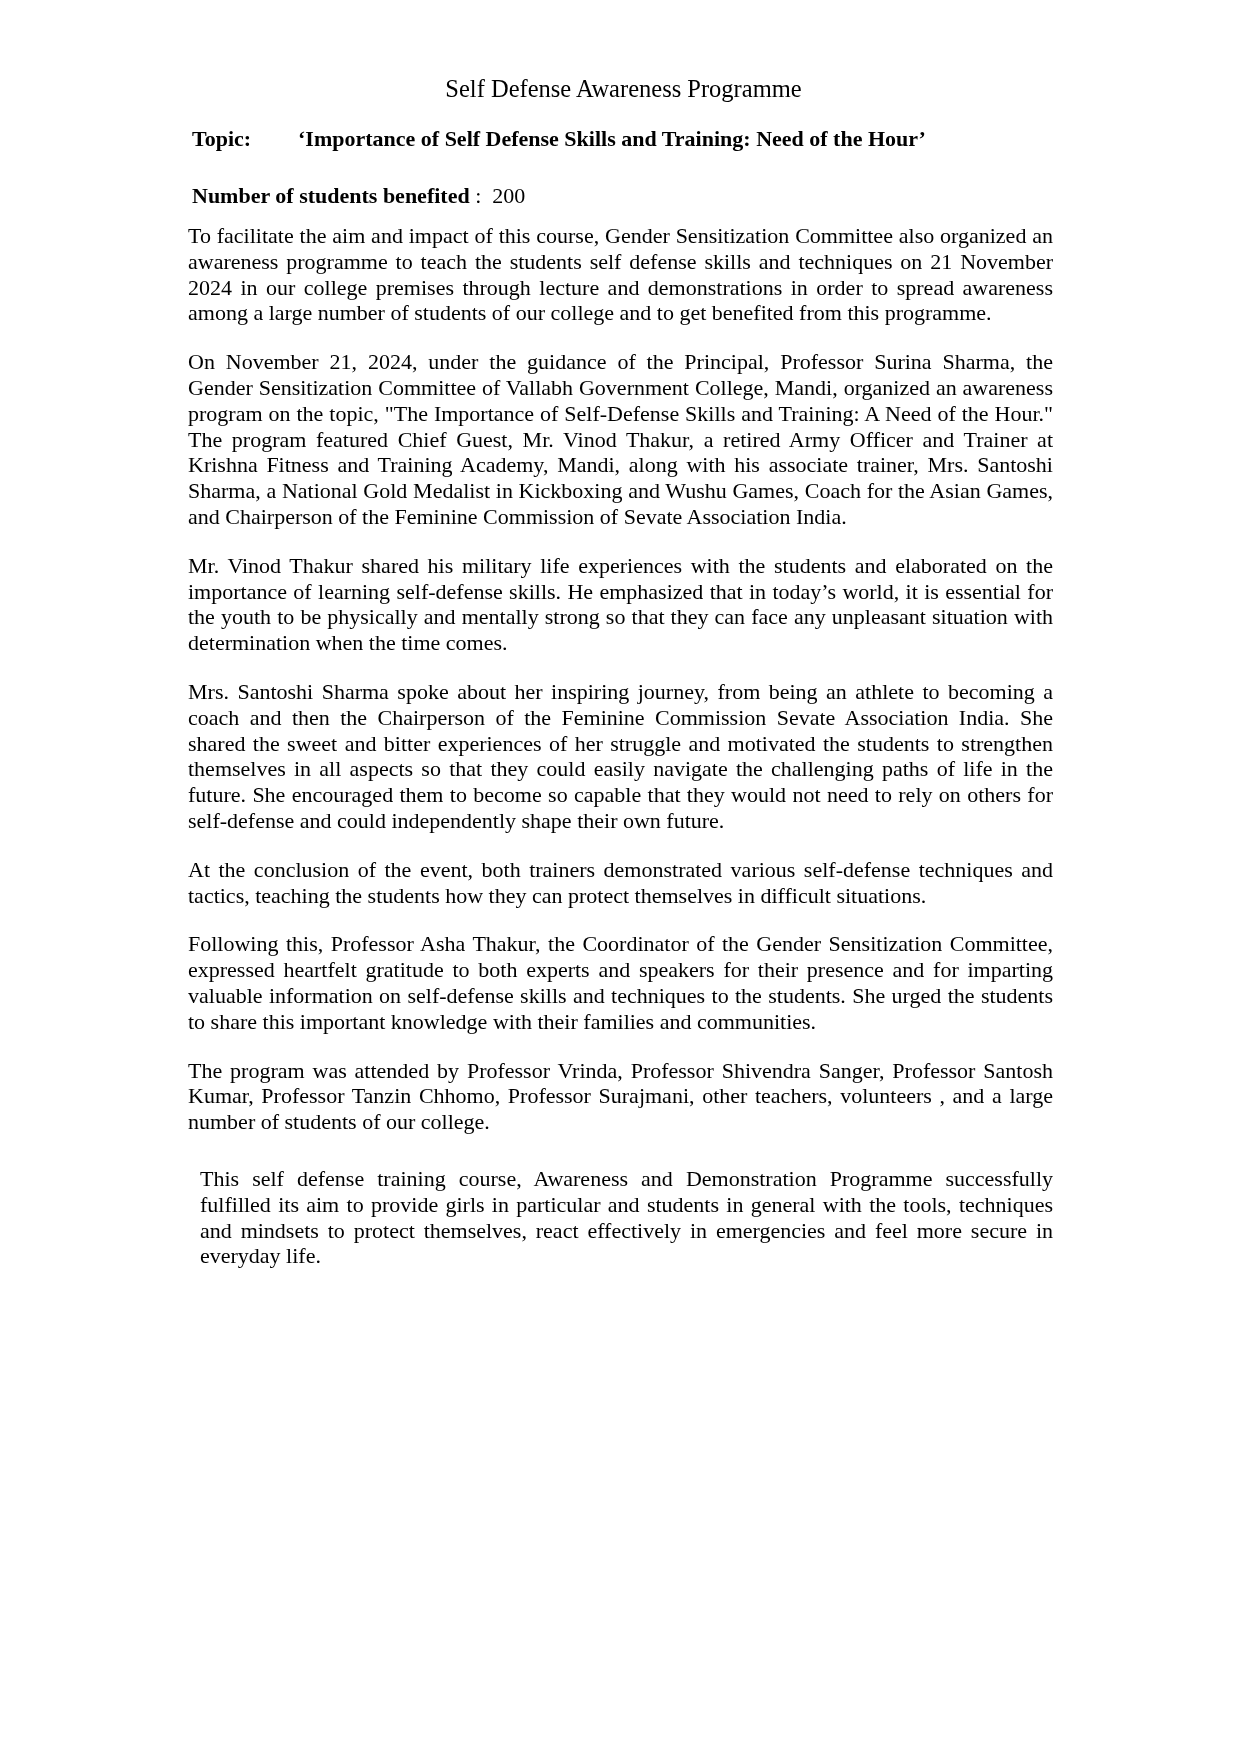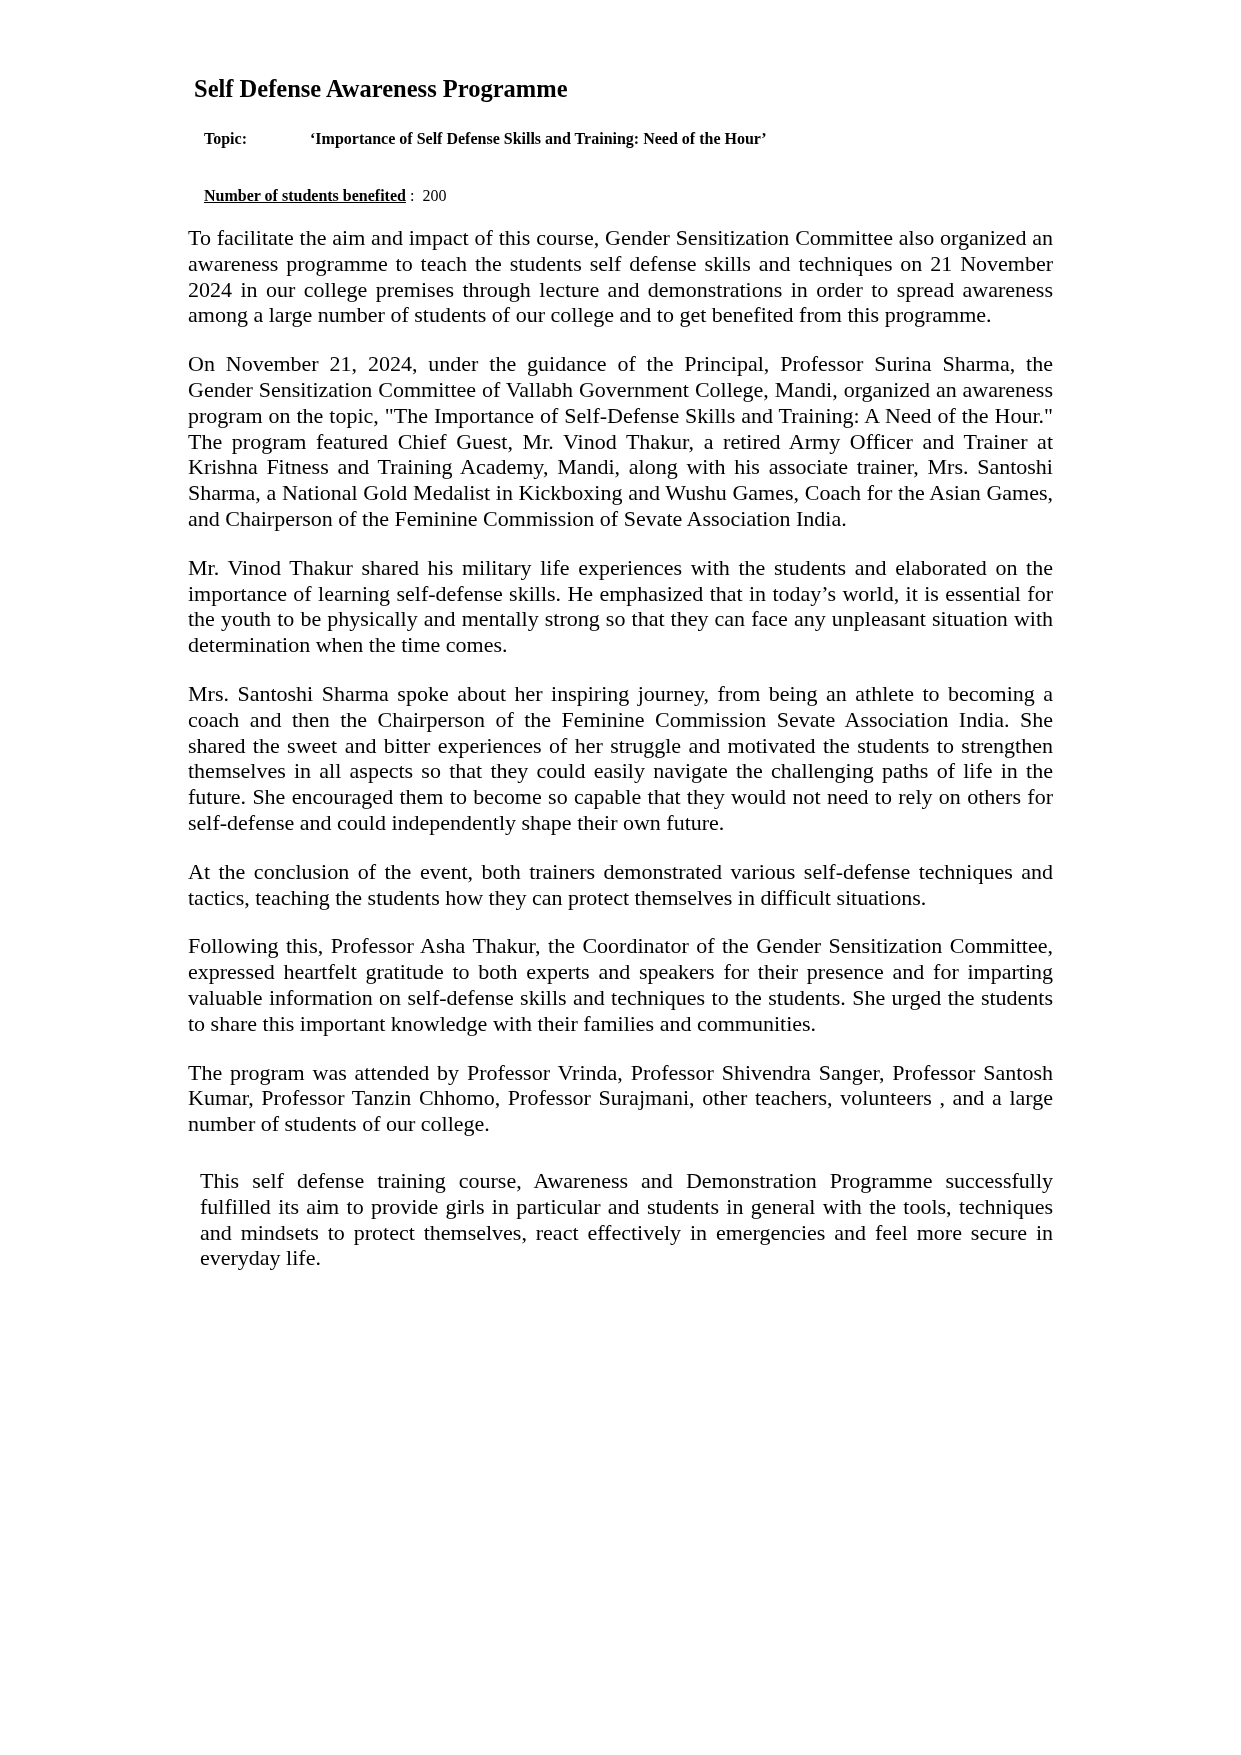--- a/index.html
+++ b/index.html
@@ -15,46 +15,45 @@
       font-family: "Liberation Serif", "DejaVu Serif", serif;
       color: #000000;
     }
     .page {
       position: absolute;
       left: 188px;
       top: 74px;
       width: 865px;
     }
     .title {
-      font-weight: bold;
+      font-weight: normal;
       font-size: 24.5px;
-      text-align: left;
+      text-align: center;
       margin: 0;
       line-height: 30px;
       padding-left: 6px;
     }
     .meta-line {
-      font-size: 16px;
+      font-size: 22px;
       line-height: 26px;
-      margin: 16px;
+      margin: 4px;
     }
     .topic-line {
       margin-top: 22px;
       font-weight: bold;
     }
     .topic-label {
       display: inline-block;
       width: 106px;
     }
     .students-line {
       margin-top: 31px;
     }
     .students-label {
       font-weight: bold;
-      text-decoration: underline;
     }
     .heading {
       font-size: 22px;
       font-weight: bold;
       line-height: 26px;
       margin: 32px 0 0 0;
     }
     .para {
       font-size: 22px;
       line-height: 25.8px;

